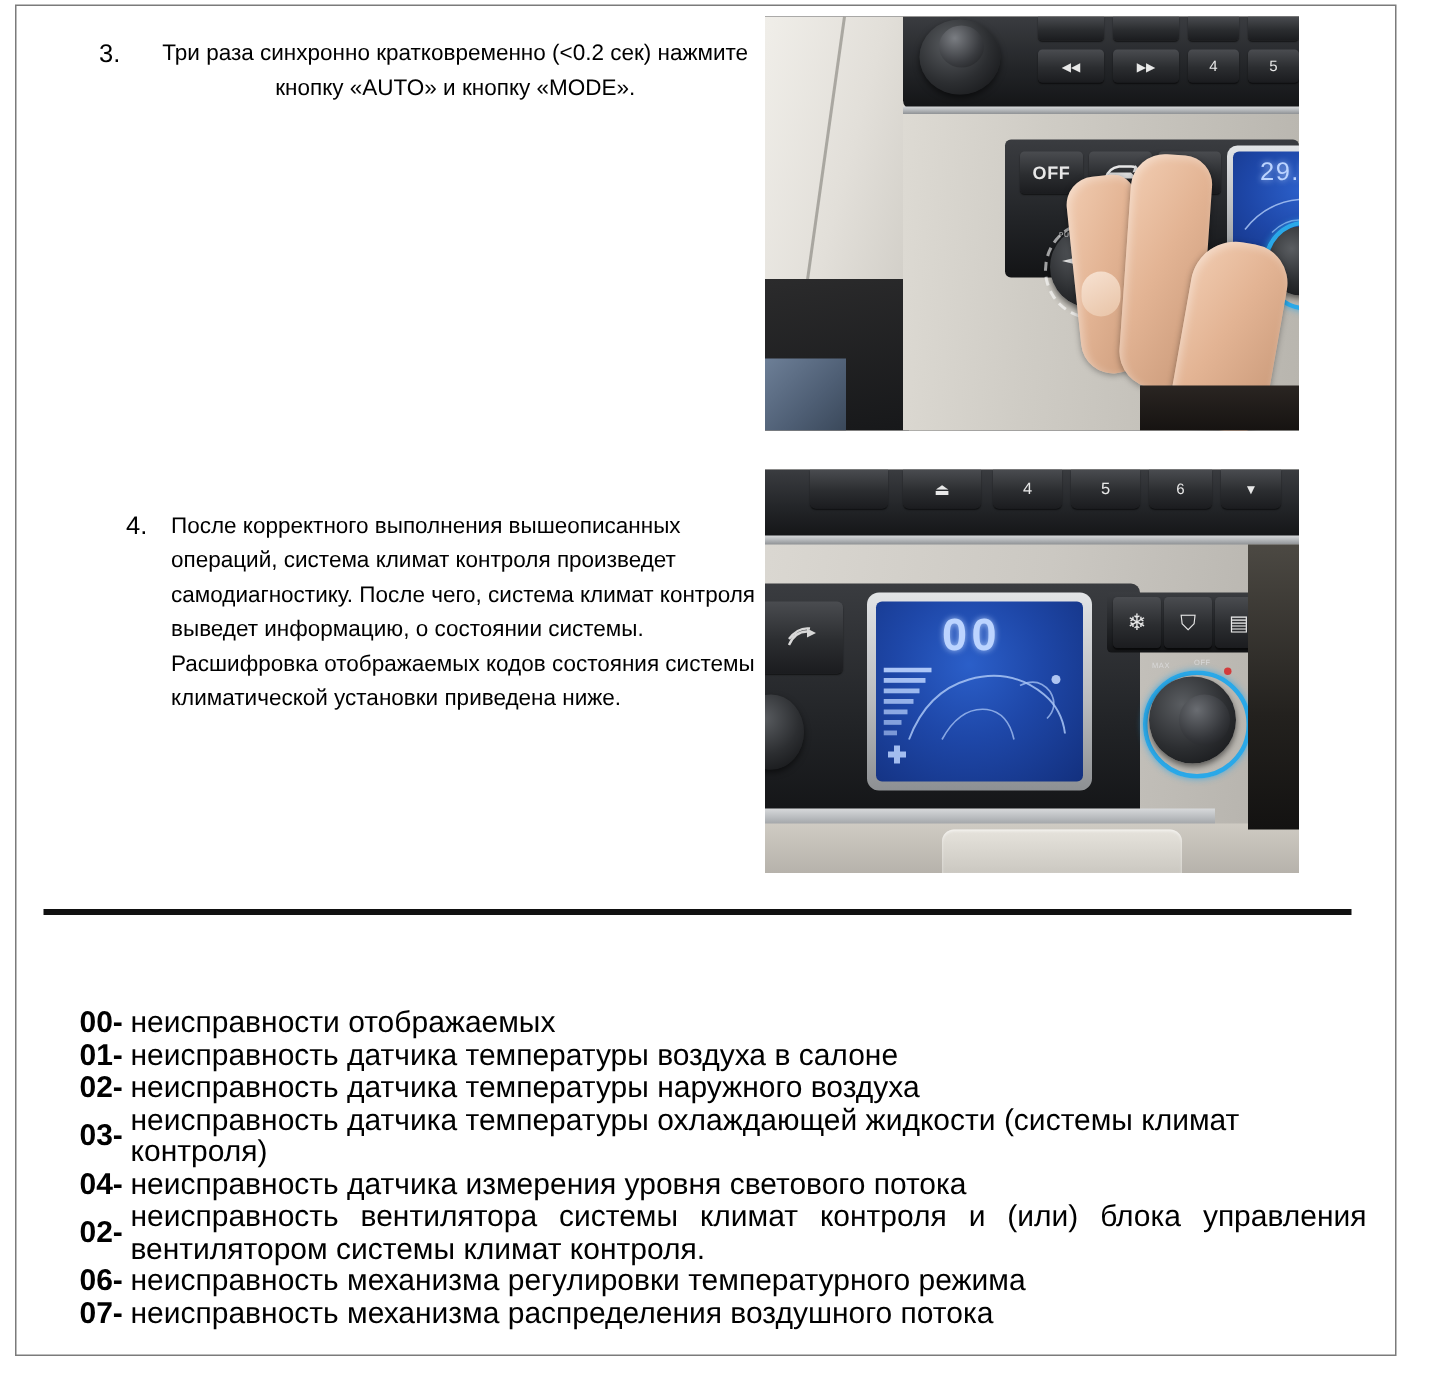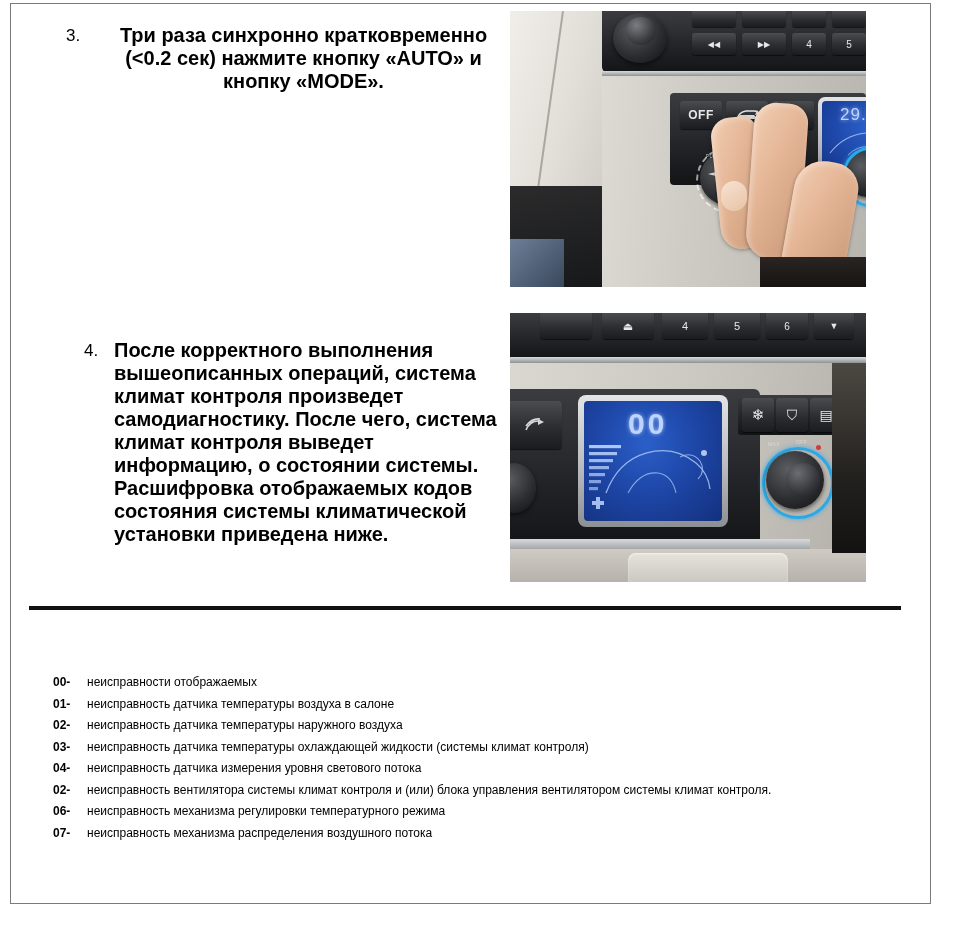--- a/index.html
+++ b/index.html
@@ -33,23 +33,22 @@
     display: flex;
   }
   .step-num {
     font-size: 17px;
     line-height: 23px;
     width: 30px;
     flex: 0 0 30px;
     text-align: left;
   }
   .step-text {
-    font-size: 20px;
+    font-size: 15px;
     line-height: 23px;
-    font-weight: bold;
   }
 
   #step3 {
     left: 55px;
     top: 20px;
     width: 460px;
   }
   #step3 .step-text { text-align: center; width: 415px; }
 
   #step4 {
@@ -168,21 +167,21 @@
   }
   #codes-list {
     position: absolute;
     left: 42px;
     top: 668px;
     width: 860px;
   }
   .code-row {
     display: flex;
     align-items: center;
-    font-size: 12px;
+    font-size: 20px;
     line-height: 21.5px;
     margin-bottom: 0px;
   }
   .code-key {
     font-weight: bold;
     flex: 0 0 34px;
     white-space: pre;
   }
   .code-desc { flex: 1 1 auto; }
   .code-desc.justify { text-align: justify; }

